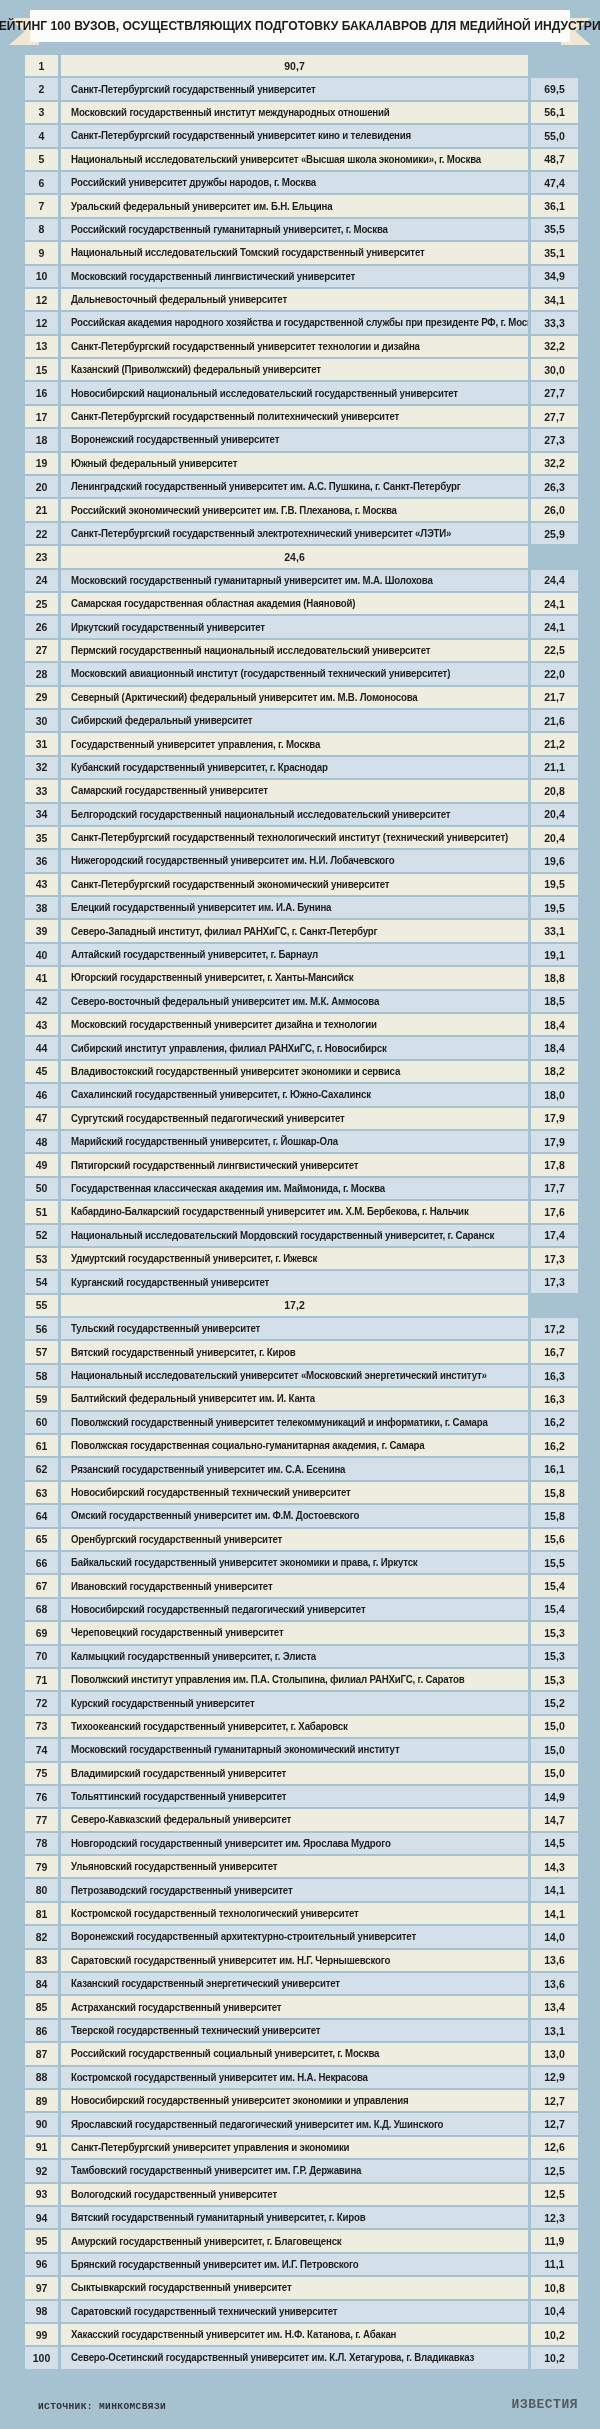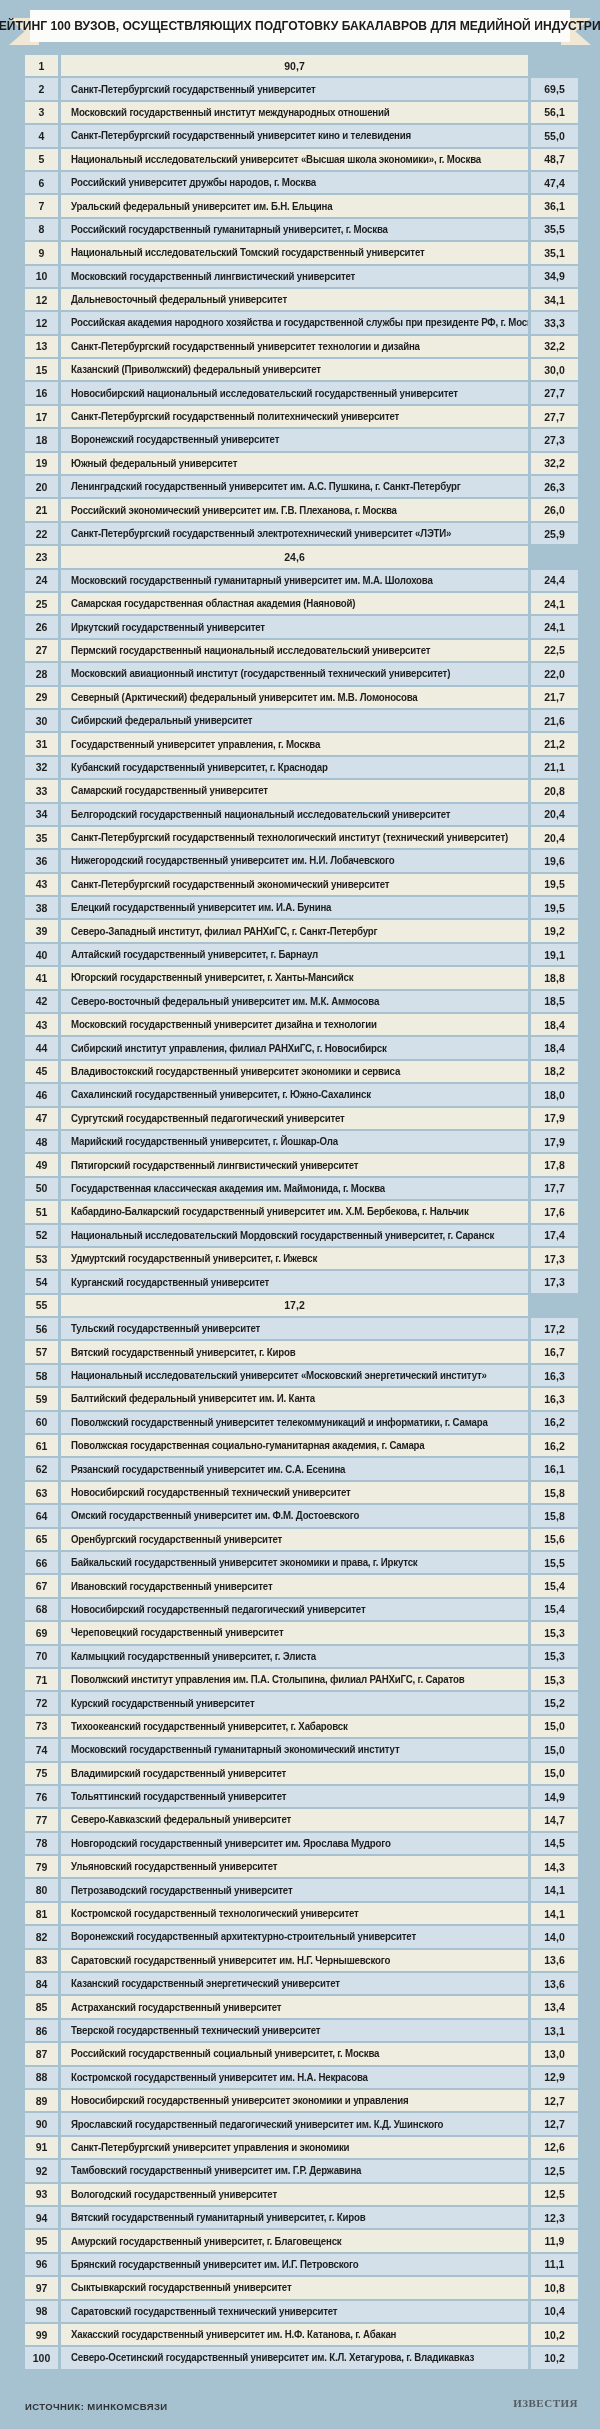--- a/index.html
+++ b/index.html
@@ -31,26 +31,26 @@
   .row.odd .cell{background:#efede0;}
   .cell.rank{justify-content:center;font-size:10.5px;font-weight:700;}
   .cell.name{padding-left:10px;overflow:hidden;}
   .cell.name .nm{
     font-size:10px;font-weight:700;letter-spacing:-0.2px;white-space:nowrap;
     display:inline-block;transform:scaleX(0.97);transform-origin:left center;
   }
   .cell.score{justify-content:center;font-size:10.5px;font-weight:700;}
   
   .source{
-    position:absolute;left:25px;top:2401px;
-    font-size:9.5px;font-weight:700;letter-spacing:0.4px;color:#2f3335;
+    position:absolute;left:38px;top:2401px;
+    font-size:9.5px;font-weight:700;letter-spacing:0.4px;color:#2f3335;font-family:Liberation Mono, monospace;
   }
   .brand{
     position:absolute;right:22px;top:2397px;
-    font-family:Liberation Serif, serif;font-size:11px;font-weight:700;
+    font-family:Liberation Mono, monospace;font-size:13px;font-weight:700;
     letter-spacing:0.5px;color:#565b5f;
   }
 </style>
 </head>
 <body>
 
 <div class="ribbon-tail left"></div>
 <div class="ribbon-tail right"></div>
 <div class="banner">
   <div class="title">РЕЙТИНГ 100 ВУЗОВ, ОСУЩЕСТВЛЯЮЩИХ ПОДГОТОВКУ БАКАЛАВРОВ ДЛЯ МЕДИЙНОЙ ИНДУСТРИИ</div>
@@ -346,21 +346,21 @@
         <span class="nm">Елецкий государственный университет им. И.А. Бунина</span>
       </div>
     <div class="cell score">19,5</div>
   </div>
 
   <div class="row odd">
     <div class="cell rank">39</div>
     <div class="cell name">
         <span class="nm">Северо-Западный институт, филиал РАНХиГС, г. Санкт-Петербург</span>
       </div>
-    <div class="cell score">19,2</div>
+    <div class="cell score">33,1</div>
   </div>
 
   <div class="row">
     <div class="cell rank">40</div>
     <div class="cell name">
         <span class="nm">Алтайский государственный университет, г. Барнаул</span>
       </div>
     <div class="cell score">19,1</div>
   </div>
 

